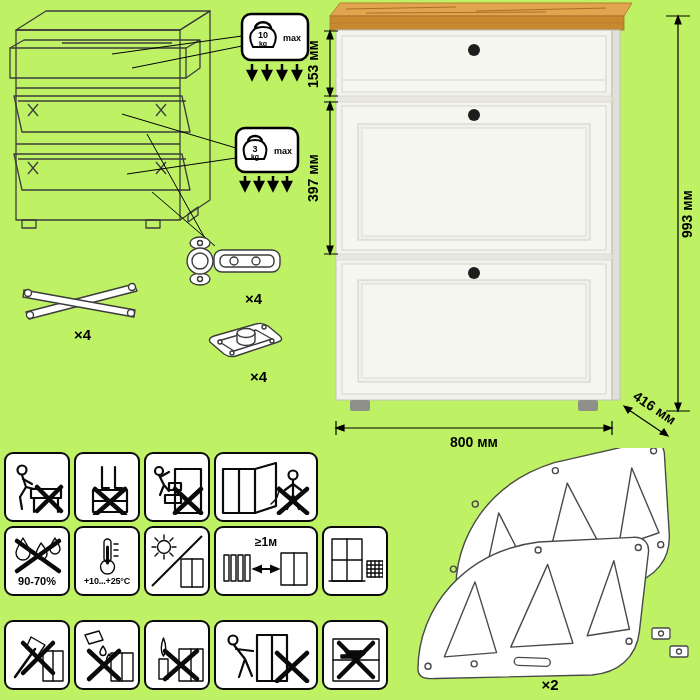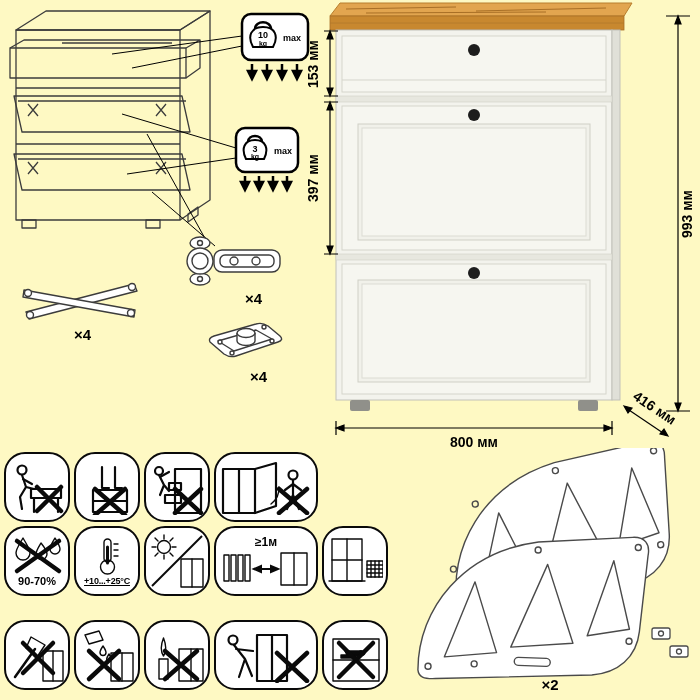--- a/index.html
+++ b/index.html
@@ -1,37 +1,37 @@
 <!DOCTYPE html>
 <html><head>
 <meta charset="utf-8">
 <style>
   html,body{margin:0;padding:0;background:#fff;}
-  .sheet{position:relative;width:700px;height:700px;background:#fef9c3;overflow:hidden;
+  .sheet{position:relative;width:700px;height:700px;background:#bef264;overflow:hidden;
          font-family:"Liberation Sans",sans-serif;}
   .sheet svg{position:absolute;}
   
   text{font-family:"Liberation Sans",sans-serif;fill:#000;}
   .dim{font-size:14px;font-weight:700;}
   .qty{font-size:15px;font-weight:700;}
   .badge-val{font-size:9px;font-weight:700;text-anchor:middle;}
   .badge-unit{font-size:7px;font-weight:700;text-anchor:middle;}
   .badge-max{font-size:9px;font-weight:700;text-anchor:middle;}
   .svgtxt{font-size:12px;font-weight:700;text-anchor:middle;}
   
   .picts{position:absolute;left:4px;top:452px;width:400px;}
   .prow{display:flex;gap:4px;margin-bottom:4px;}
   .prow.last{margin-top:24px;}
-  .pc{width:66px;height:70px;border:2.5px solid #0a0a0a;border-radius:21px;background:#fff;
+  .pc{width:66px;height:70px;border:2.5px solid #0a0a0a;border-radius:9px;background:#fff;
       box-sizing:border-box;display:flex;flex-direction:column;align-items:center;
       justify-content:center;overflow:hidden;}
   .pc.wide{width:104px;}
   .pc svg{position:static;display:block;}
   .lbl{font-weight:700;font-size:11px;line-height:1;margin-top:1px;white-space:nowrap;}
-  .lbl.small{font-size:9px;letter-spacing:-0.2px;text-decoration:underline;}
+  .lbl.small{font-size:9px;letter-spacing:-0.2px;}
   .ic{stroke:#0a0a0a;stroke-width:2.2;fill:none;stroke-linecap:round;stroke-linejoin:round;}
   .xmark{stroke:#0a0a0a;stroke-width:4.5;fill:none;stroke-linecap:round;}
   .thin{stroke-width:1.4;}
   .wire{stroke:#3c3c3c;stroke-width:1.3;fill:none;stroke-linejoin:round;}
   .lead{stroke:#000;stroke-width:1;fill:none;}
   .hw{stroke:#3c3c3c;stroke-width:1.4;fill:#fff;stroke-linejoin:round;}
 </style>
 </head>
 <body>
 

